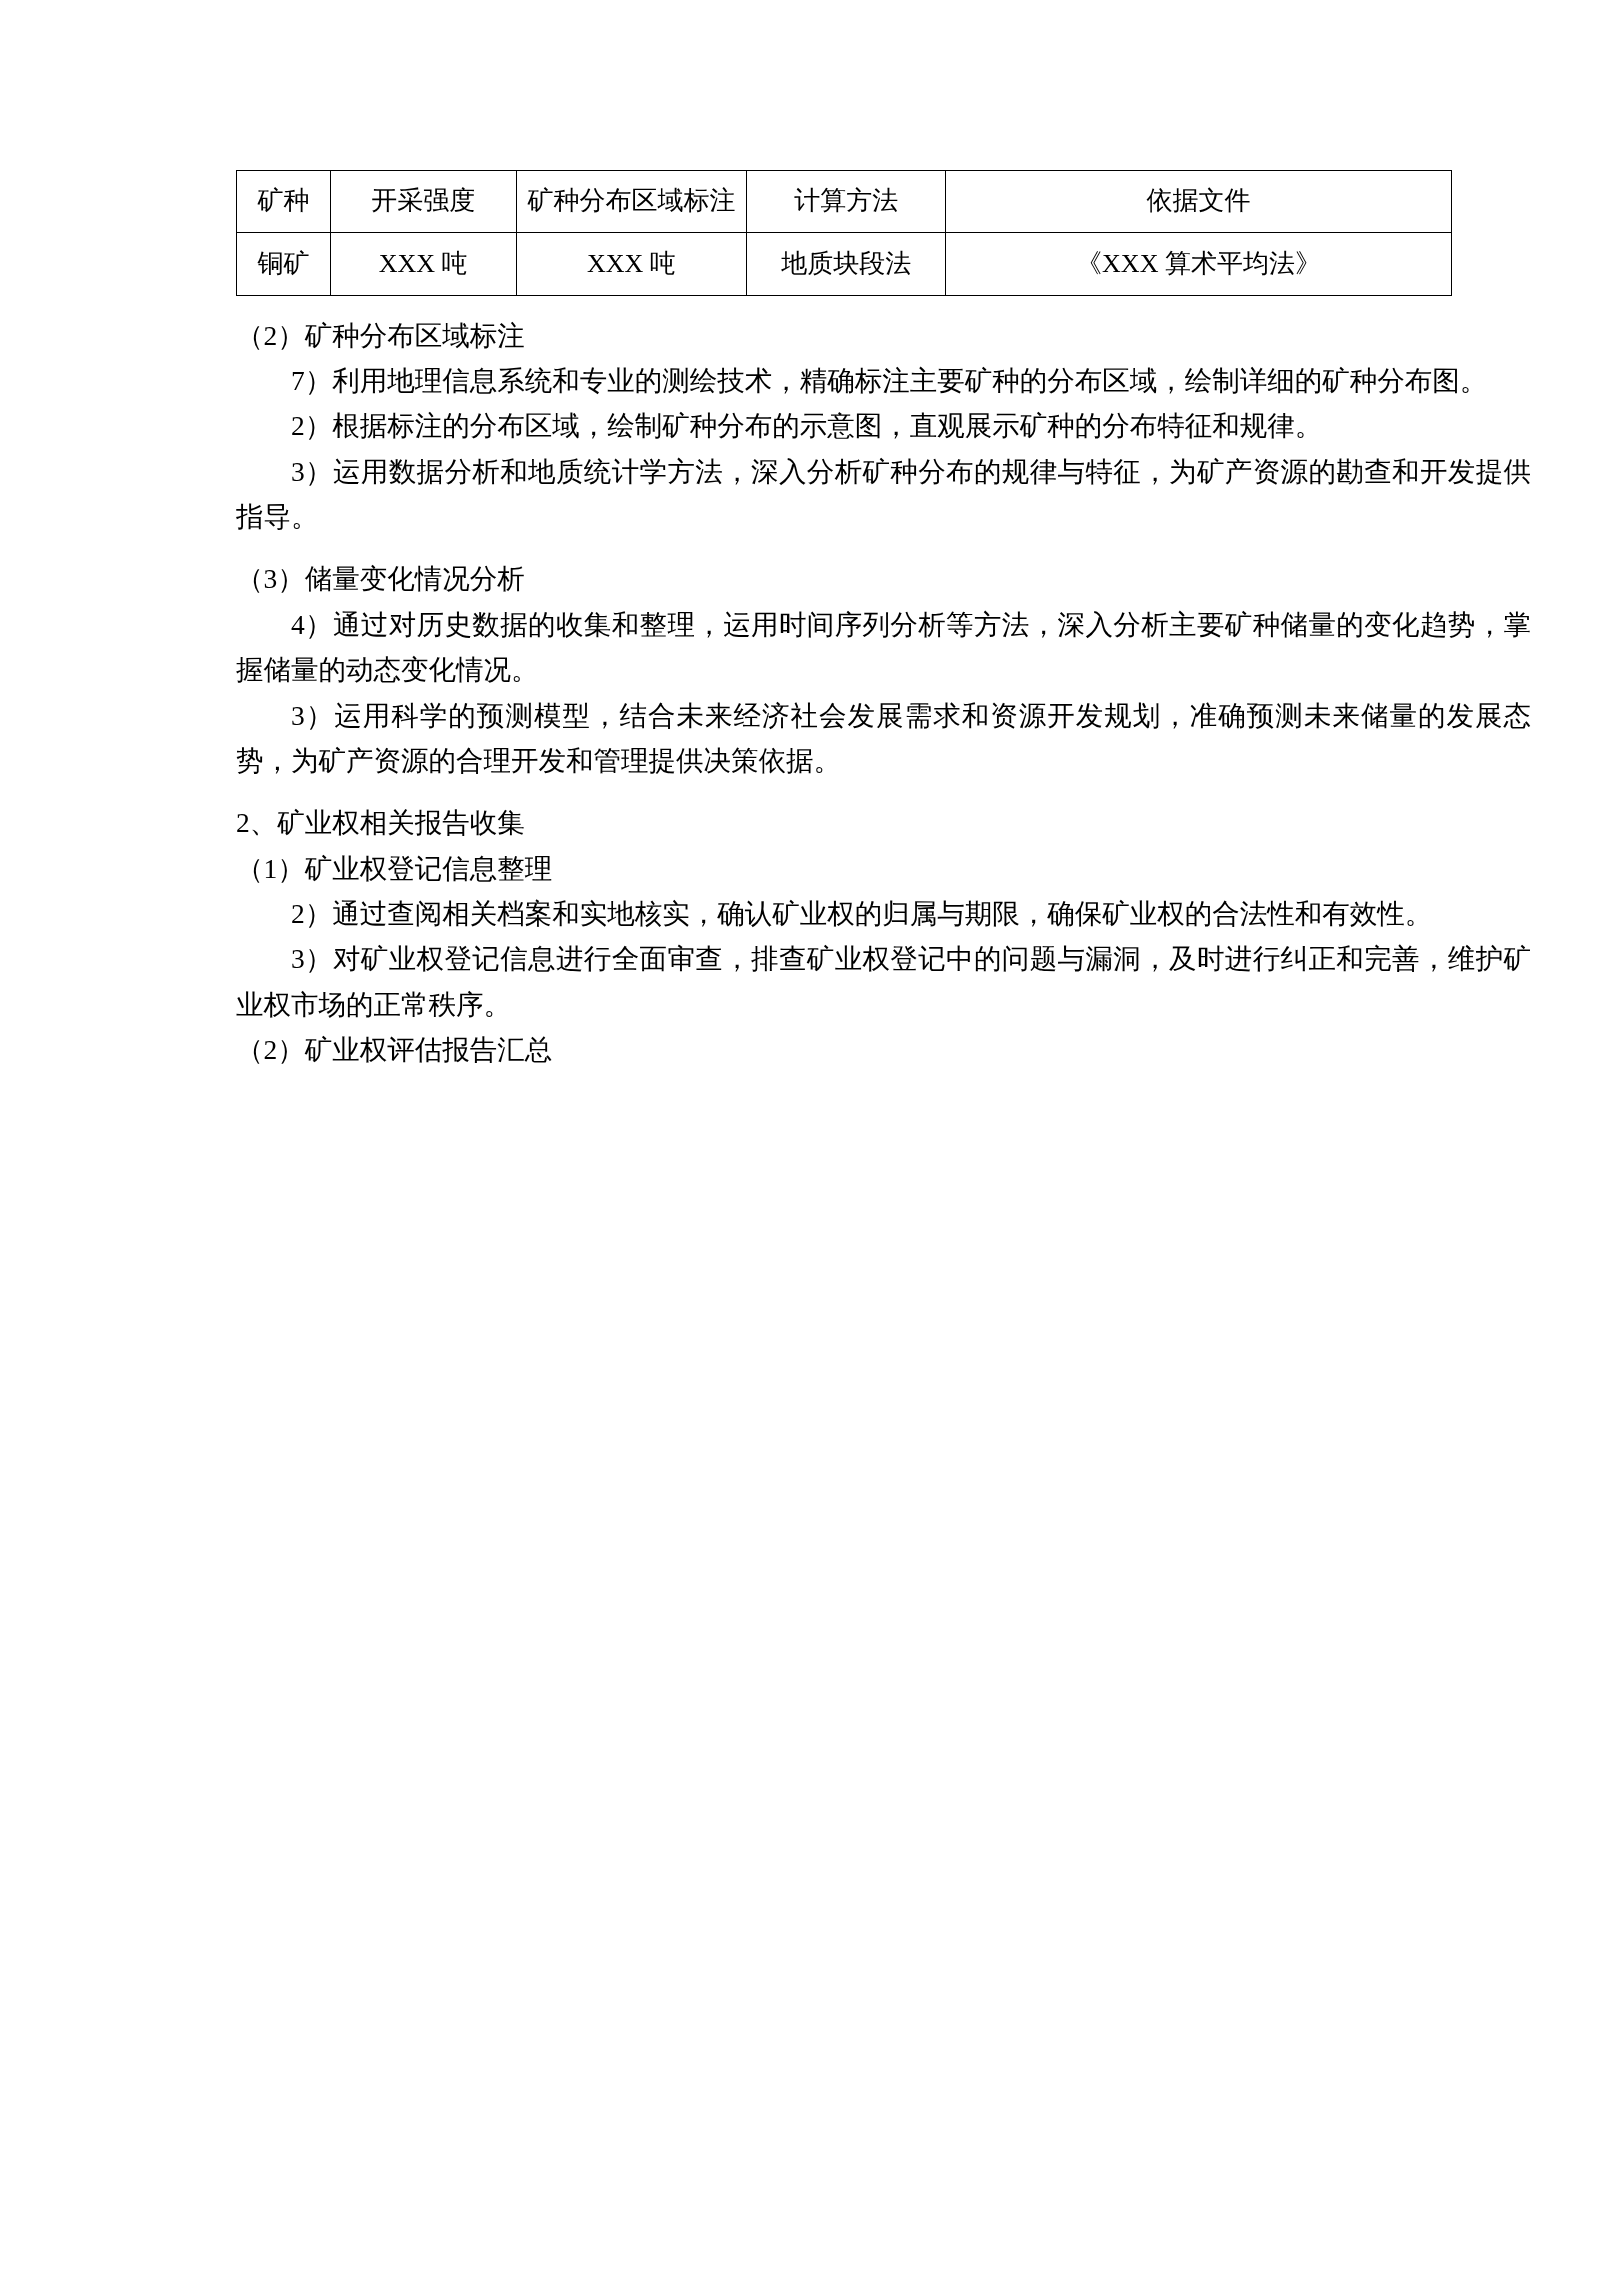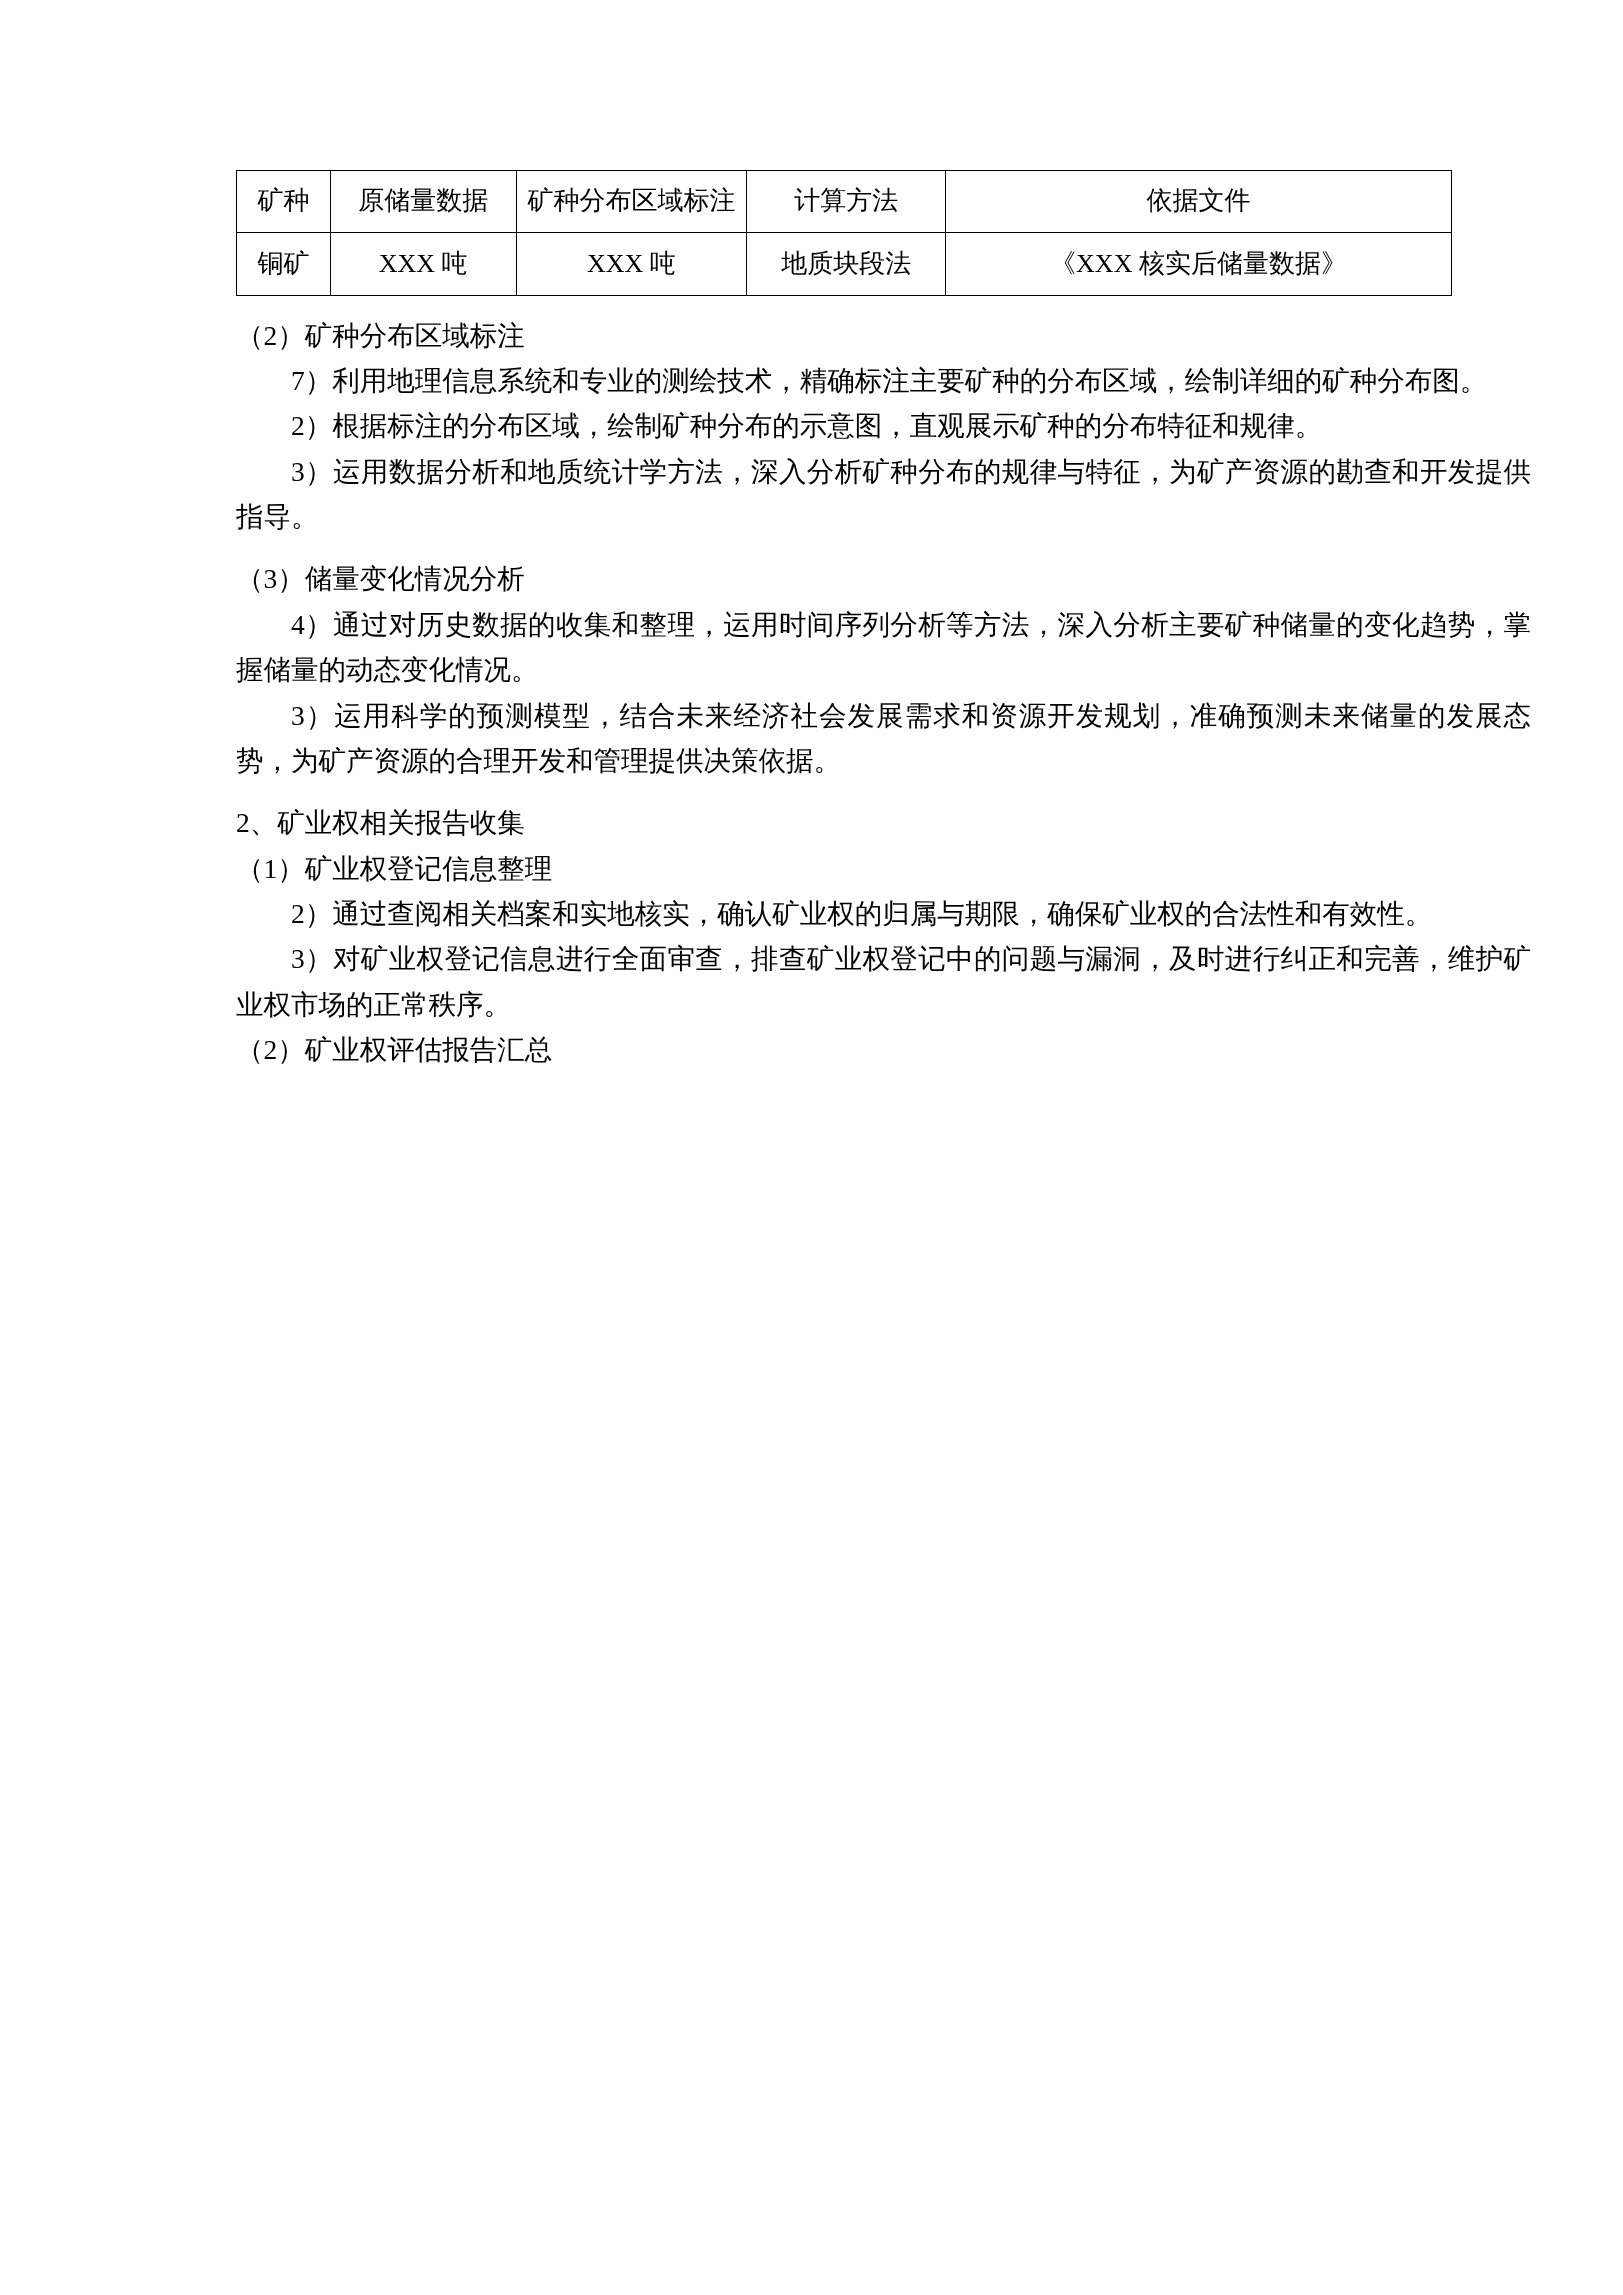--- a/index.html
+++ b/index.html
@@ -59,33 +59,33 @@
 </style>
 </head>
 <body>
 
 <div class="page">
 
   <table class="doc-table">
     <thead>
       <tr>
         <th class="col-a">矿种</th>
-        <th class="col-b">原储量数据</th>
+        <th class="col-b">开采强度</th>
         <th class="col-c">矿种分布区域标注</th>
         <th class="col-d">计算方法</th>
         <th class="col-e">依据文件</th>
       </tr>
     </thead>
     <tbody>
       <tr>
         <td class="col-a">铜矿</td>
         <td class="col-b">XXX 吨</td>
         <td class="col-c">XXX 吨</td>
         <td class="col-d">地质块段法</td>
-        <td class="col-e">《XXX 核实后储量数据》</td>
+        <td class="col-e">《XXX 算术平均法》</td>
       </tr>
     </tbody>
   </table>
 
   <div class="para-block">
     <p class="heading">（2）矿种分布区域标注</p>
     <p class="indent">7）利用地理信息系统和专业的测绘技术，精确标注主要矿种的分布区域，绘制详细的矿种分布图。</p>
     <p class="indent">2）根据标注的分布区域，绘制矿种分布的示意图，直观展示矿种的分布特征和规律。</p>
     <p class="indent">3）运用数据分析和地质统计学方法，深入分析矿种分布的规律与特征，为矿产资源的勘查和开发提供指导。</p>
   </div>

